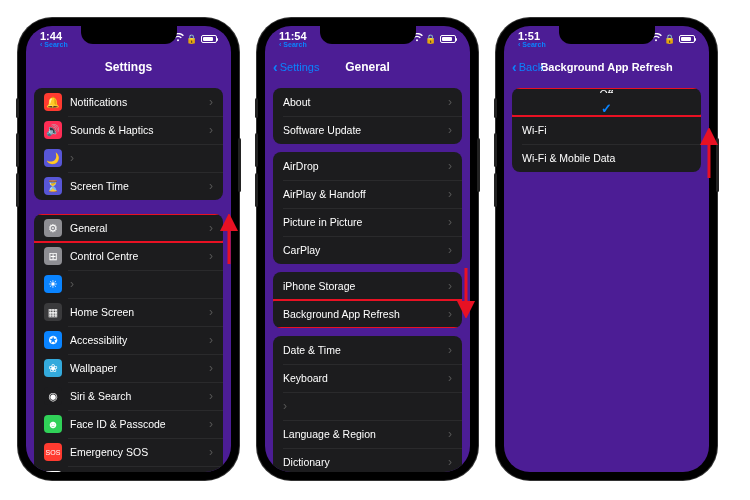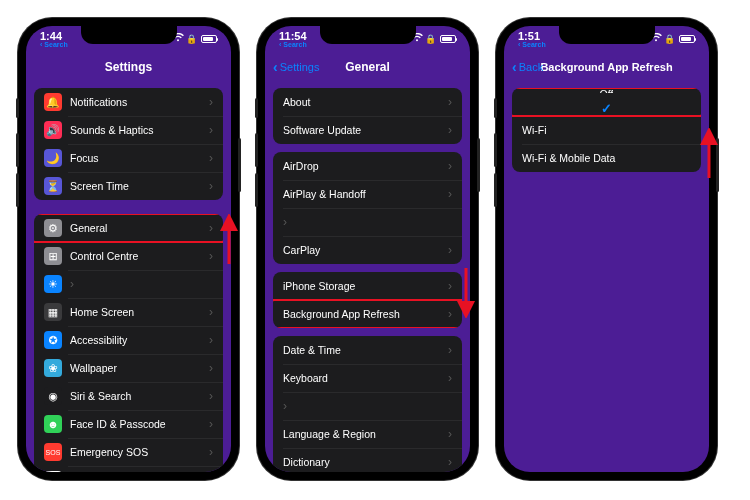--- a/index.html
+++ b/index.html
@@ -136,21 +136,20 @@
             <span class="label">Notifications</span>
             <span class="chev-r">›</span>
           </div>
           <div class="row" style="position: relative;">
             <span class="app-icon" style="background: rgb(255, 45, 85); color: rgb(255, 255, 255);">🔊</span>
             <span class="label">Sounds &amp; Haptics</span>
             <span class="chev-r">›</span>
           </div>
           <div class="row" style="position: relative;">
             <span class="app-icon" style="background: rgb(88, 86, 214); color: rgb(255, 255, 255);">🌙</span>
-            <span class="label">Focus</span>
             <span class="chev-r">›</span>
           </div>
           <div class="row" style="position: relative;">
             <span class="app-icon" style="background: rgb(88, 86, 214); color: rgb(255, 255, 255);">⏳</span>
             <span class="label">Screen Time</span>
             <span class="chev-r">›</span>
           </div>
         </div>
         <div class="group">
           <div class="row" style="position: relative;">
@@ -270,20 +269,21 @@
         <div class="group">
           <div class="row" style="position: relative;">
             <span class="label">AirDrop</span>
             <span class="chev-r">›</span>
           </div>
           <div class="row" style="position: relative;">
             <span class="label">AirPlay &amp; Handoff</span>
             <span class="chev-r">›</span>
           </div>
           <div class="row" style="position: relative;">
+            <span class="label">Picture in Picture</span>
             <span class="chev-r">›</span>
           </div>
           <div class="row" style="position: relative;">
             <span class="label">CarPlay</span>
             <span class="chev-r">›</span>
           </div>
         </div>
         <div class="group">
           <div class="row" style="position: relative;">
             <span class="label">iPhone Storage</span>

